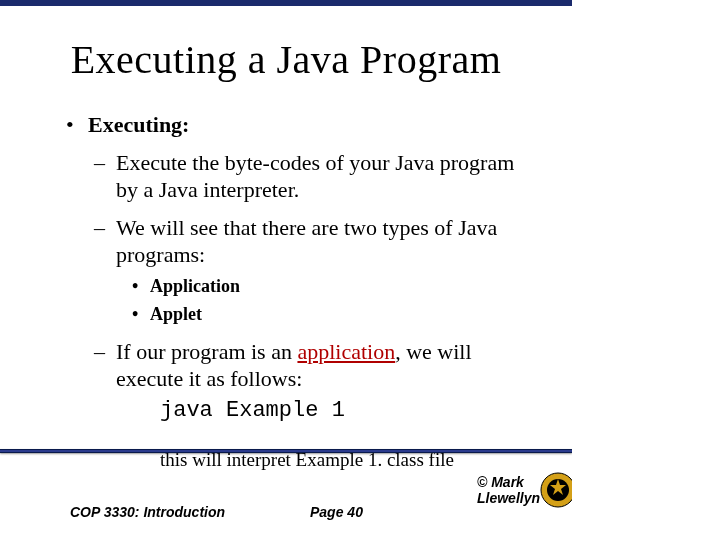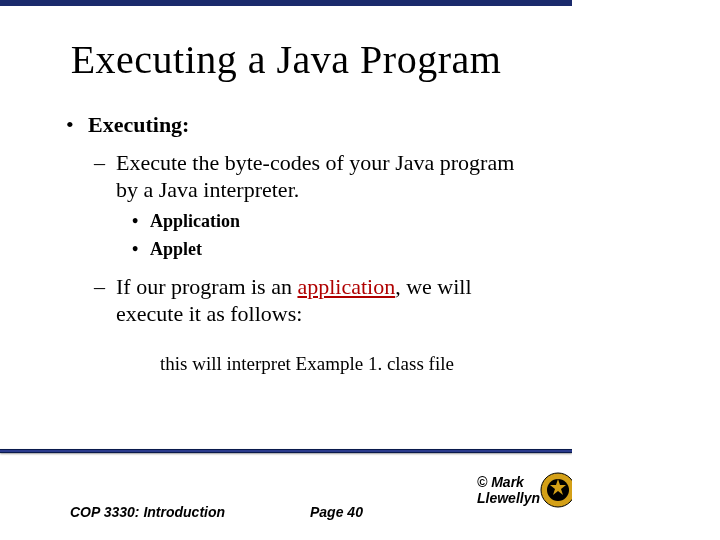--- a/index.html
+++ b/index.html
@@ -130,28 +130,30 @@
 
   <div class="title">Executing a Java Program</div>
 
   <div class="body">
     <div class="l1">
       <span class="l1-label">Executing:</span>
     </div>
 
     <div class="l2">Execute the byte-codes of your Java program by a Java interpreter.</div>
 
+    <div class="l2">We will see that there are two types of Java programs:</div>
 
     <div class="l3">Application</div>
     <div class="l3">Applet</div>
 
     <div class="l2 gap-top">
       <span>If our program is an </span><span class="appword">application</span><span>, we will execute it as follows:</span>
     </div>
 
+    <div class="cmd">java Example 1</div>
 
     <div class="note">this will interpret Example 1. class file</div>
   </div>
 
   <div class="footer">
     <div class="footer-line"></div>
     <div class="footer-row">
       <div class="footer-left">COP 3330: Introduction</div>
       <div class="footer-center">Page 40</div>
       <div class="footer-right">© Mark Llewellyn</div>

